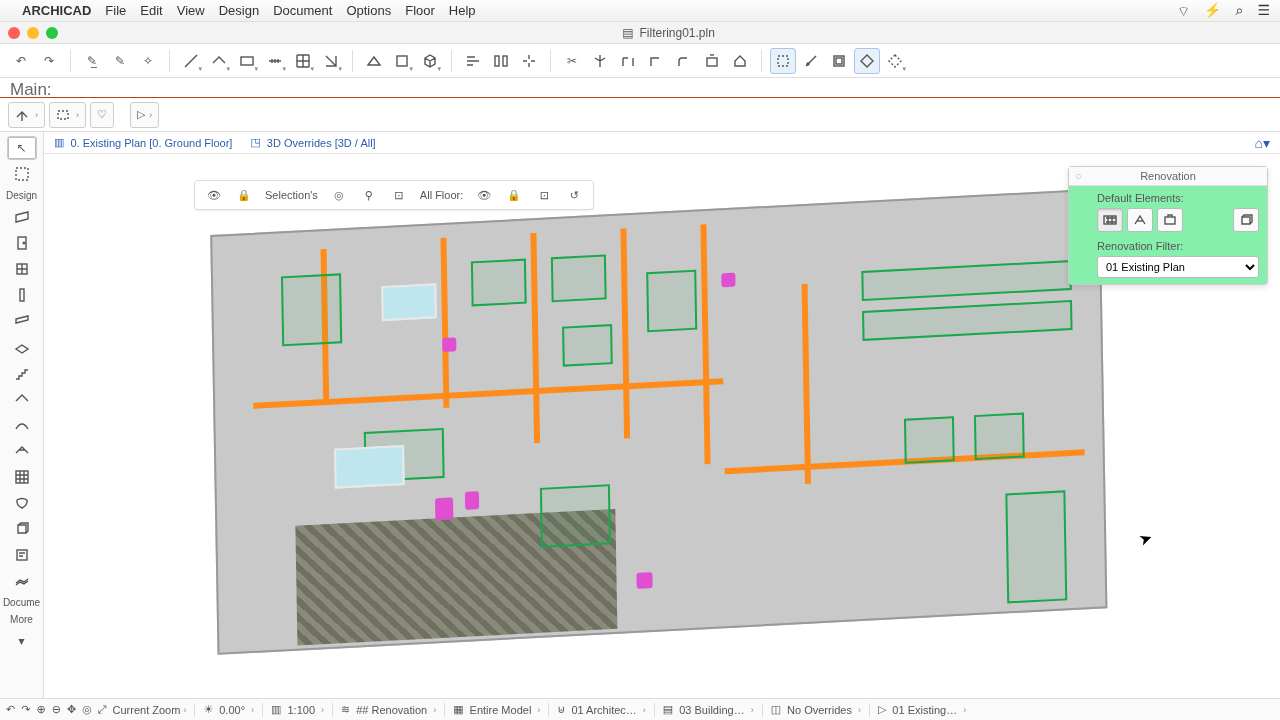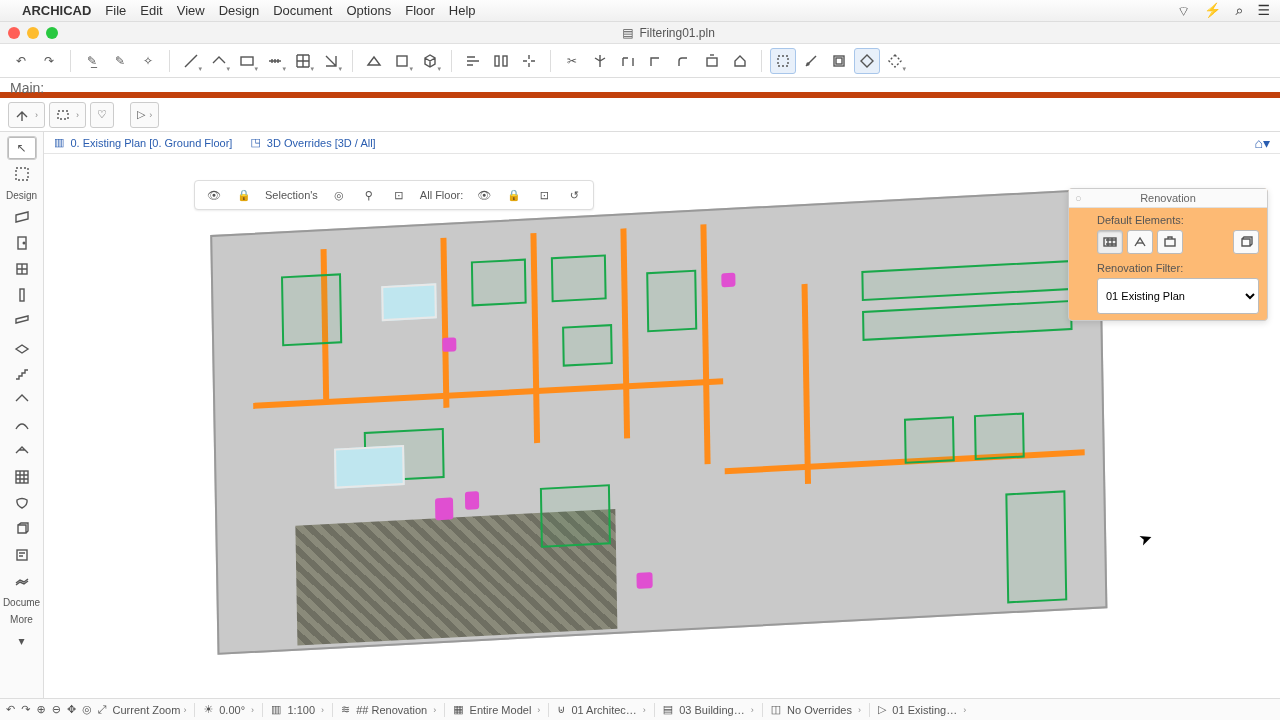--- a/index.html
+++ b/index.html
@@ -20,21 +20,21 @@
 
 
 .toolbar { height: 34px; background:#fff; border-bottom:1px solid #ddd; display:flex; align-items:center; padding:0 8px; gap:4px; }
 .tbtn { width:26px; height:26px; border:1px solid transparent; border-radius:3px; display:flex; align-items:center; justify-content:center; color:#555; position:relative; }
 .tbtn.drop::after { content:"▾"; font-size:7px; position:absolute; right:1px; bottom:0; color:#888; }
 .tsep { width:1px; height:22px; background:#ddd; margin:0 4px; }
 .tgroup { display:flex; gap:2px; }
 .tbtn.active { background:#e8f0fa; border-color:#a8c6ea; }
 
 
-.infobar { height:20px; background:#fff; border-bottom:6px solid #c2410c; padding:2px 10px; font-size:14px; color:#666; }
+.infobar { height:20px; background:#fff; border-bottom:1px solid #c2410c; padding:2px 10px; font-size:17px; color:#666; }
 .modebar { height:34px; background:#fff; border-bottom:1px solid #ddd; display:flex; align-items:center; padding:0 8px; gap:4px; }
 .mbtn { height:26px; padding:0 6px; border:1px solid #ccc; border-radius:3px; display:flex; align-items:center; gap:4px; background:#fafafa; font-size:11px; color:#555; }
 .mbtn .chev { font-size:9px; color:#888; }
 
 
 .main { display:flex; height: calc(720px - 22px - 22px - 34px - 20px - 34px - 22px); }
 .toolbox { width:44px; background:#fafafa; border-right:1px solid #ddd; display:flex; flex-direction:column; align-items:center; padding-top:4px; gap:2px; }
 .txbtn { width:30px; height:24px; border:1px solid transparent; border-radius:3px; display:flex; align-items:center; justify-content:center; color:#555; }
 .txbtn.sel { background:#fff; border-color:#ccc; box-shadow:0 0 0 1px #bbb inset; }
 .txlabel { font-size:10px; color:#555; margin:2px 0; }
@@ -54,29 +54,29 @@
 .wall-o { position:absolute; background:#ff8c1a; }
 .furn-g { position:absolute; border:2px solid #19a84a; background:rgba(25,168,74,0.08); }
 .furn-m { position:absolute; background:#e04fd1; border-radius:3px; }
 .stone { position:absolute; background: repeating-linear-gradient(45deg,#8a8a7a,#8a8a7a 6px,#6f6f62 6px,#6f6f62 12px); }
 
 
 .filterbar { position:absolute; top:26px; left:150px; height:30px; background:#fff; border:1px solid #ddd; border-radius:4px; display:flex; align-items:center; gap:12px; padding:0 10px; font-size:11px; color:#555; box-shadow:0 1px 2px rgba(0,0,0,0.08); }
 .filterbar .ic { width:18px; height:18px; display:flex; align-items:center; justify-content:center; }
 
 
-.panel { position:absolute; top:34px; right:12px; width:200px; background:#fdba74; border:1px solid #ccc; border-radius:4px; box-shadow:0 2px 6px rgba(0,0,0,0.12); font-size:11px; }
+.panel { position:absolute; top:12px; right:12px; width:200px; background:#86efac; border:1px solid #ccc; border-radius:4px; box-shadow:0 2px 6px rgba(0,0,0,0.12); font-size:11px; }
 .panel .ph { text-align:center; padding:3px; border-bottom:1px solid #e0e0e0; color:#666; background:#fafafa; position:relative; }
 .panel .ph::before { content:"○"; position:absolute; left:6px; color:#bbb; }
 .panel .pbody { padding:6px 8px;margin-left:20px; }
 .panel .lbl { color:#555; margin-bottom:4px; }
 .panel .row { display:flex; gap:4px; margin-bottom:8px; }
 .panel .sq { width:26px; height:24px; border:1px solid #bbb; border-radius:3px; display:flex; align-items:center; justify-content:center; background:#fafafa; }
 .panel .sq.pushed { background:#eee; box-shadow: inset 0 1px 2px rgba(0,0,0,0.2); }
-.panel select { width:100%; height:36px; border:1px solid #bbb; border-radius:3px; font-size:11px; padding:0 4px; background:#fff; }
+.panel select { width:100%; height:22px; border:1px solid #bbb; border-radius:3px; font-size:11px; padding:0 4px; background:#fff; }
 
 
 .status { height:22px; background:#fafafa; border-top:1px solid #ddd; display:flex; align-items:center; padding:0 6px; gap:6px; font-size:11px; color:#555; overflow:hidden; white-space:nowrap; }
 .status .sb { display:flex; align-items:center; gap:3px; }
 .status .chev { font-size:9px; color:#888; }
 .status .sep { width:1px; height:14px; background:#ddd; margin:0 2px; }
 
 svg { width:16px; height:16px; stroke:#555; stroke-width:1.4; fill:none; }
 .cursor-arrow { position:absolute; right:128px; bottom:150px; font-size:16px; color:#000; transform:rotate(-20deg); }
 </style>

